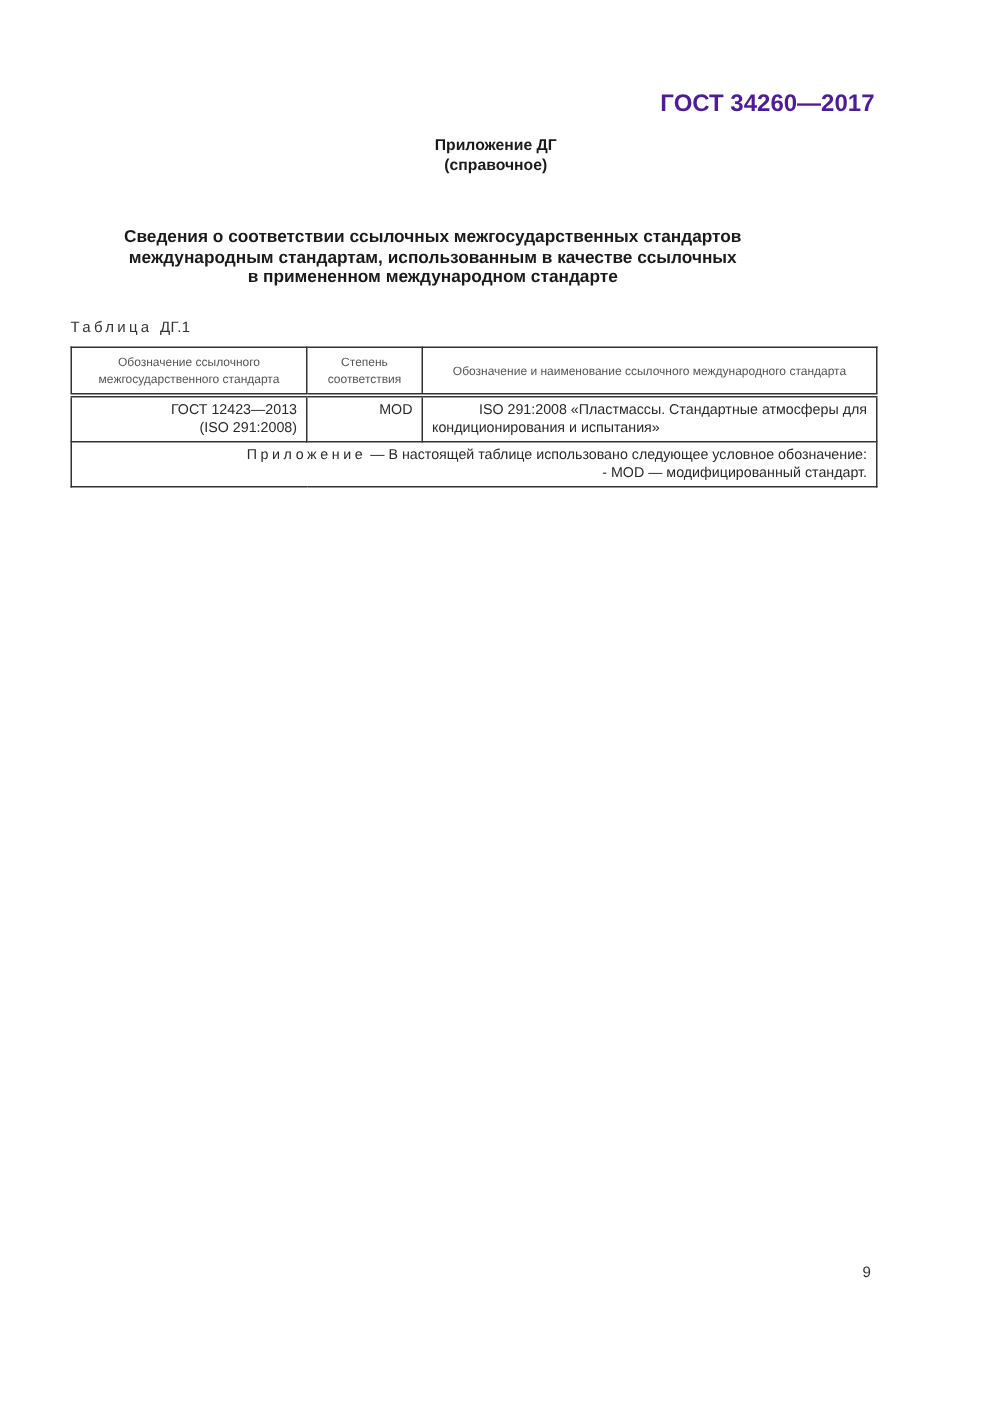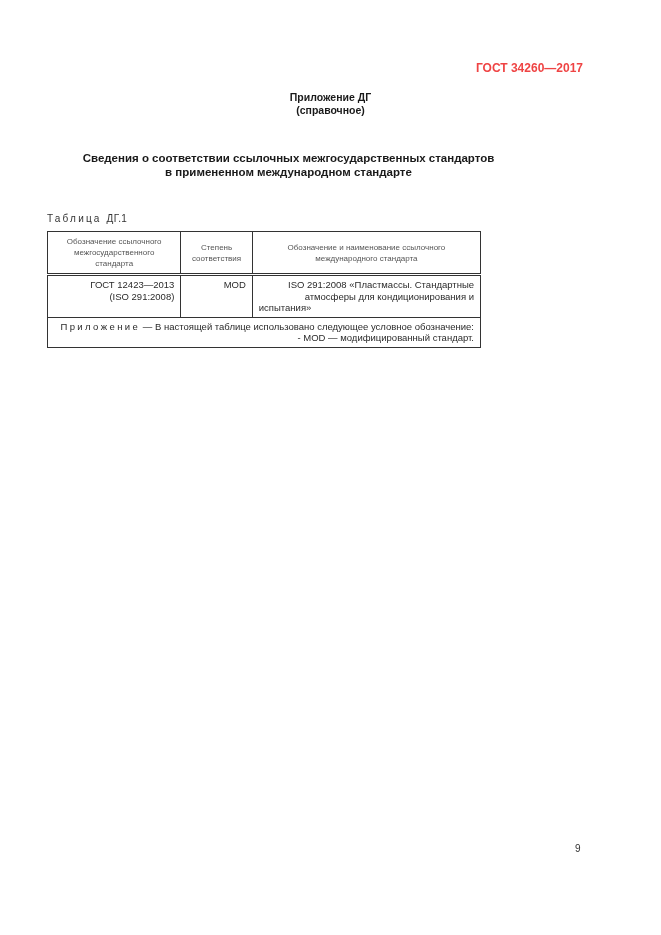--- a/index.html
+++ b/index.html
@@ -2,37 +2,37 @@
 <html><head>
 <meta charset="utf-8">
 <style>
   html, body { margin:0; padding:0; }
   body {
     width:661px; height:935px; background:#ffffff; position:relative;
     font-family:"Liberation Sans", sans-serif; color:#222222; overflow:hidden;
   }
   .doc-code {
     position:absolute; top:61px; right:78px;
-    font-weight:bold; font-size:12px; color:#ef4444;
+    font-weight:bold; font-size:16px; color:#4c1d95;
   }
   .appendix {
     position:absolute; top:91px; left:0; width:661px; text-align:center;
     font-weight:bold; font-size:10.5px; line-height:13px; color:#1a1a1a;
   }
   .heading {
     position:absolute; top:152px; left:0; width:577px; text-align:center;
     font-weight:bold; font-size:11.5px; line-height:13.5px; color:#1a1a1a;
   }
   .table-caption {
     position:absolute; top:213px; left:47px; font-size:10px;
     letter-spacing:2.2px; color:#333;
   }
   .table-caption .num { letter-spacing:0.3px; }
   table.ref {
-    position:absolute; top:231px; left:47px; width:434px;
+    position:absolute; top:231px; left:47px; width:538px;
     border-collapse:collapse; font-size:9.5px; color:#2a2a2a;padding-left:28px;
   }
   table.ref td, table.ref th {
     border:1px solid #333; vertical-align:top;text-align:right;
   }
   table.ref th {
     font-weight:normal; font-size:8px; color:#555; text-align:center;
     padding:4px 6px; line-height:11px; height:22px; vertical-align:middle;
     border-bottom:3px double #333;
   }
@@ -51,20 +51,21 @@
 
 <div class="doc-code">ГОСТ 34260—2017</div>
 
 <div class="appendix">
   <div>Приложение ДГ</div>
   <div>(справочное)</div>
 </div>
 
 <div class="heading">
   <div>Сведения о соответствии ссылочных межгосударственных стандартов</div>
+  <div>международным стандартам, использованным в качестве ссылочных</div>
   <div>в примененном международном стандарте</div>
 </div>
 
 <div class="table-caption">
   <span>Таблица</span>
   <span class="num">ДГ.1</span>
 </div>
 
 <table class="ref">
   <colgroup>

